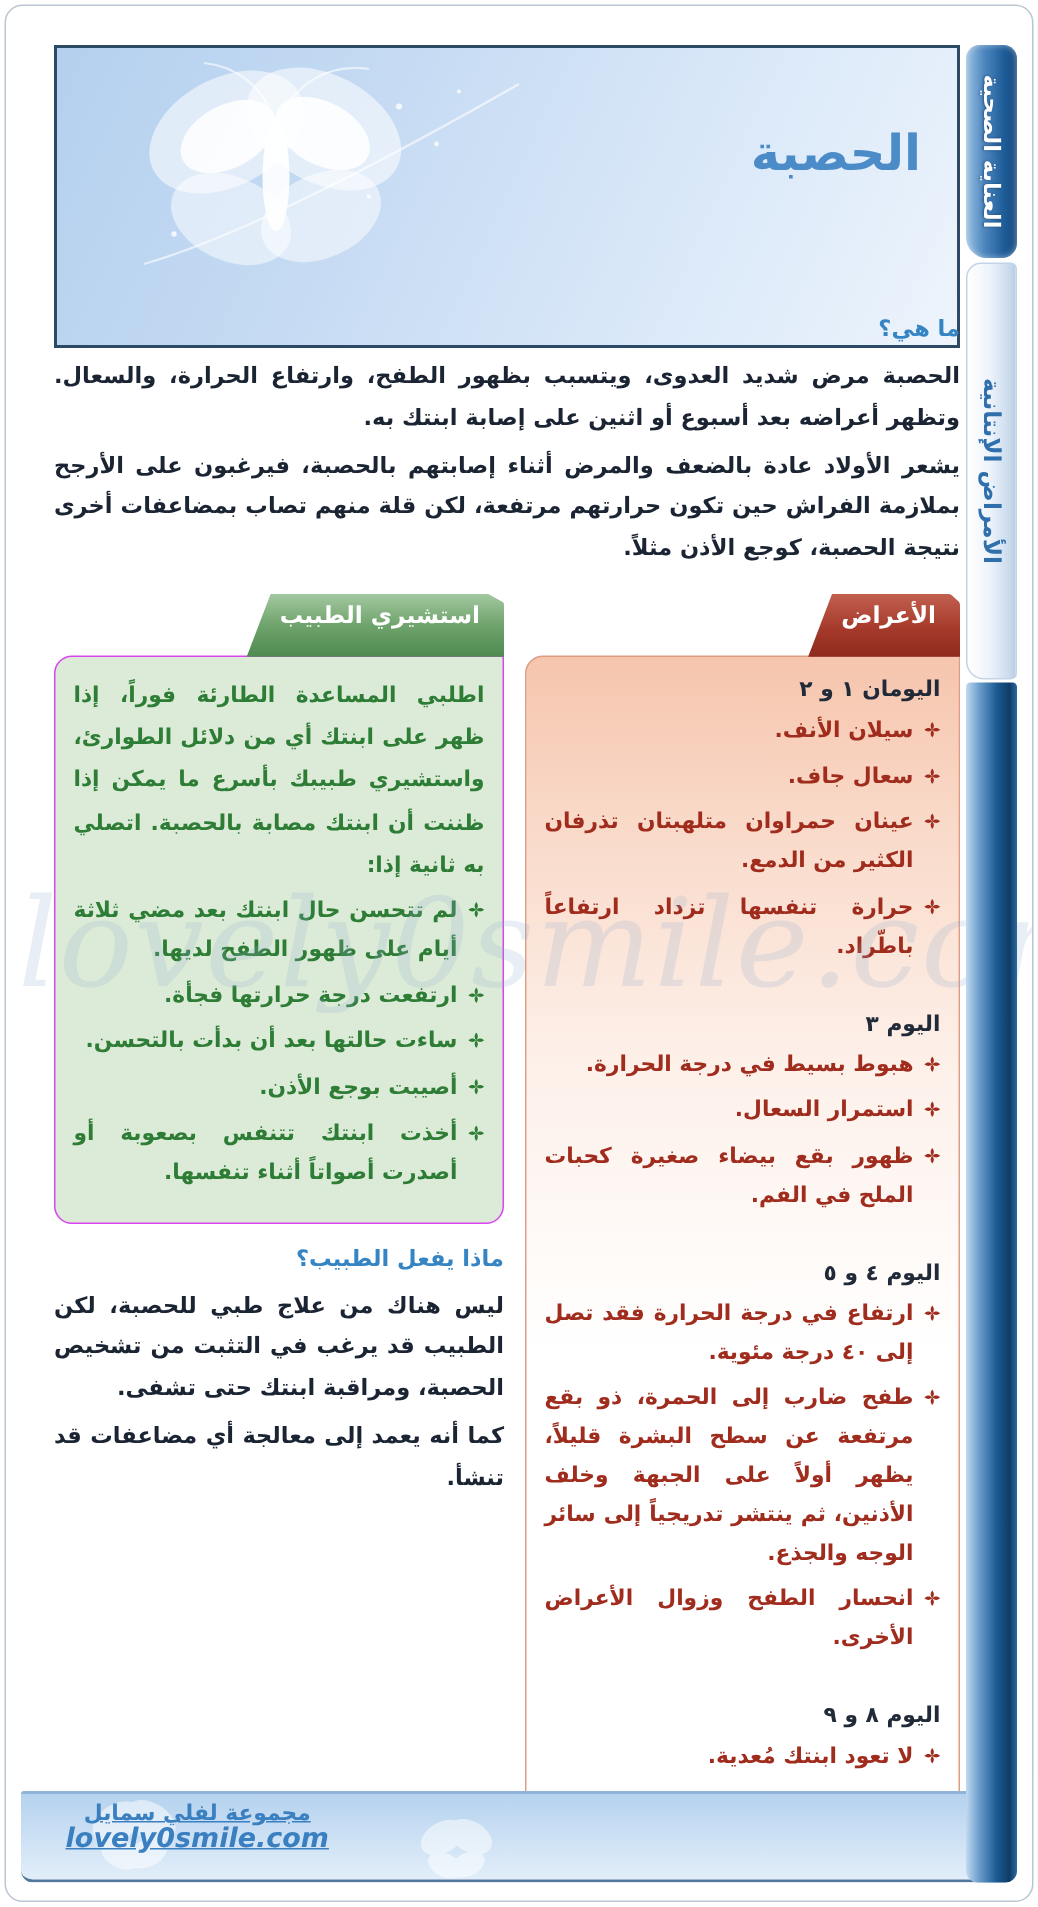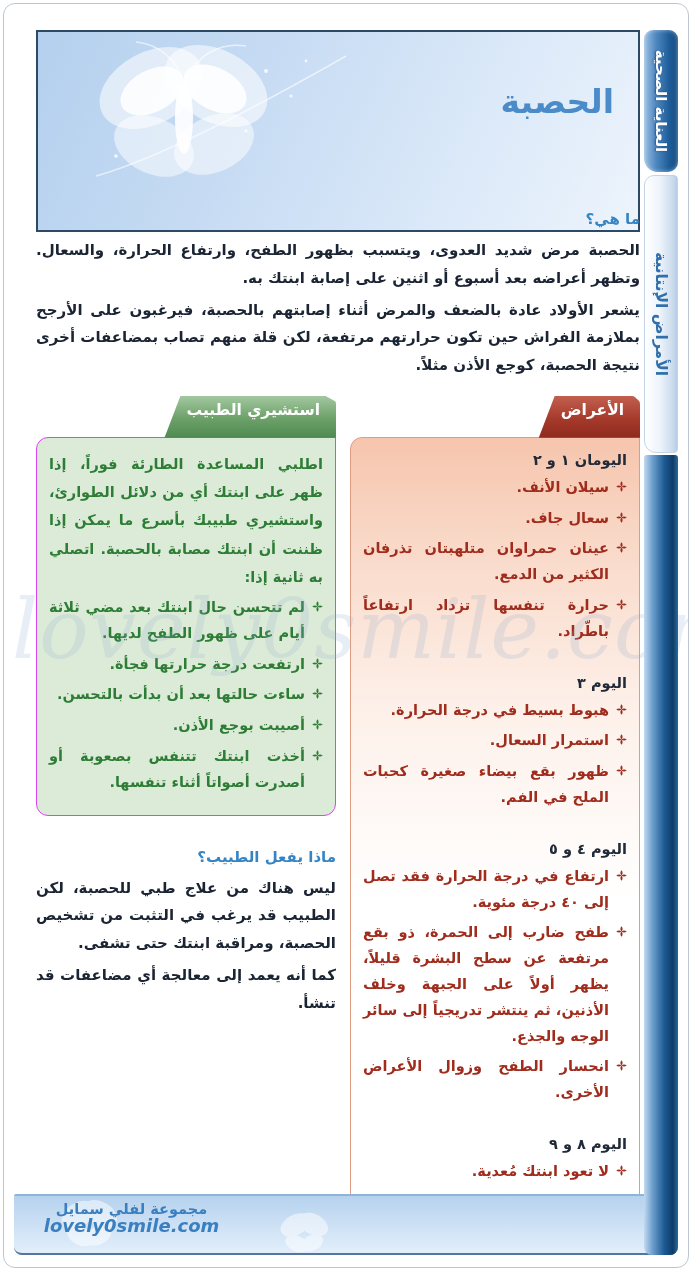--- a/index.html
+++ b/index.html
@@ -97,39 +97,39 @@
     font-weight:bold;font-size:14.5px;line-height:1.78;
     text-align:justify;margin-bottom:5px;
   }
   .blist .bullet{flex:0 0 auto;margin-top:6px;}
   .green-list li{color:#2e7d36;}
   .red-list li{color:#a02c1d;}
   .day-heading{
     color:#202a38;font-size:14.5px;font-weight:bold;margin:2px 0 7px 0;
   }
   .sym-group + .sym-group .day-heading{margin-top:30px;}
-  .doctor-section{margin-top:32px;}
+  .doctor-section{margin-top:14px;}
   
   .watermark{
     position:absolute;left:8px;top:578px;width:670px;
     font-family:"DejaVu Serif",serif;font-style:italic;
     font-size:82px;letter-spacing:1px;color:rgba(140,172,205,0.20);
     z-index:5;pointer-events:none;white-space:nowrap;
   }
   
   .footer{
     position:absolute;left:10px;right:10px;bottom:12px;height:57px;
     background:linear-gradient(to bottom,#b5d2ee 0%,#cfe2f5 55%,#e2eefa 100%);
     border-top:2px solid #8fb4d8;border-bottom:2px solid #52769c;
     border-radius:2px 2px 8px 8px;overflow:hidden;z-index:4;
   }
   .footer .fly{position:absolute;opacity:.5;}
   .footer-text{
     position:absolute;left:20px;top:5px;width:195px;text-align:center;
-    color:#3a7fc0;direction:rtl;
+    color:#3a7fc0;direction:rtl;text-decoration:underline;
   }
   .footer-line1{font-size:14.5px;font-weight:bold;}
   .footer-line2{font-size:18px;font-weight:bold;font-style:italic;direction:ltr;margin-top:-2px;}
 </style>
 </head>
 <body>
 
 <div class="page">
 
   <div class="header">

